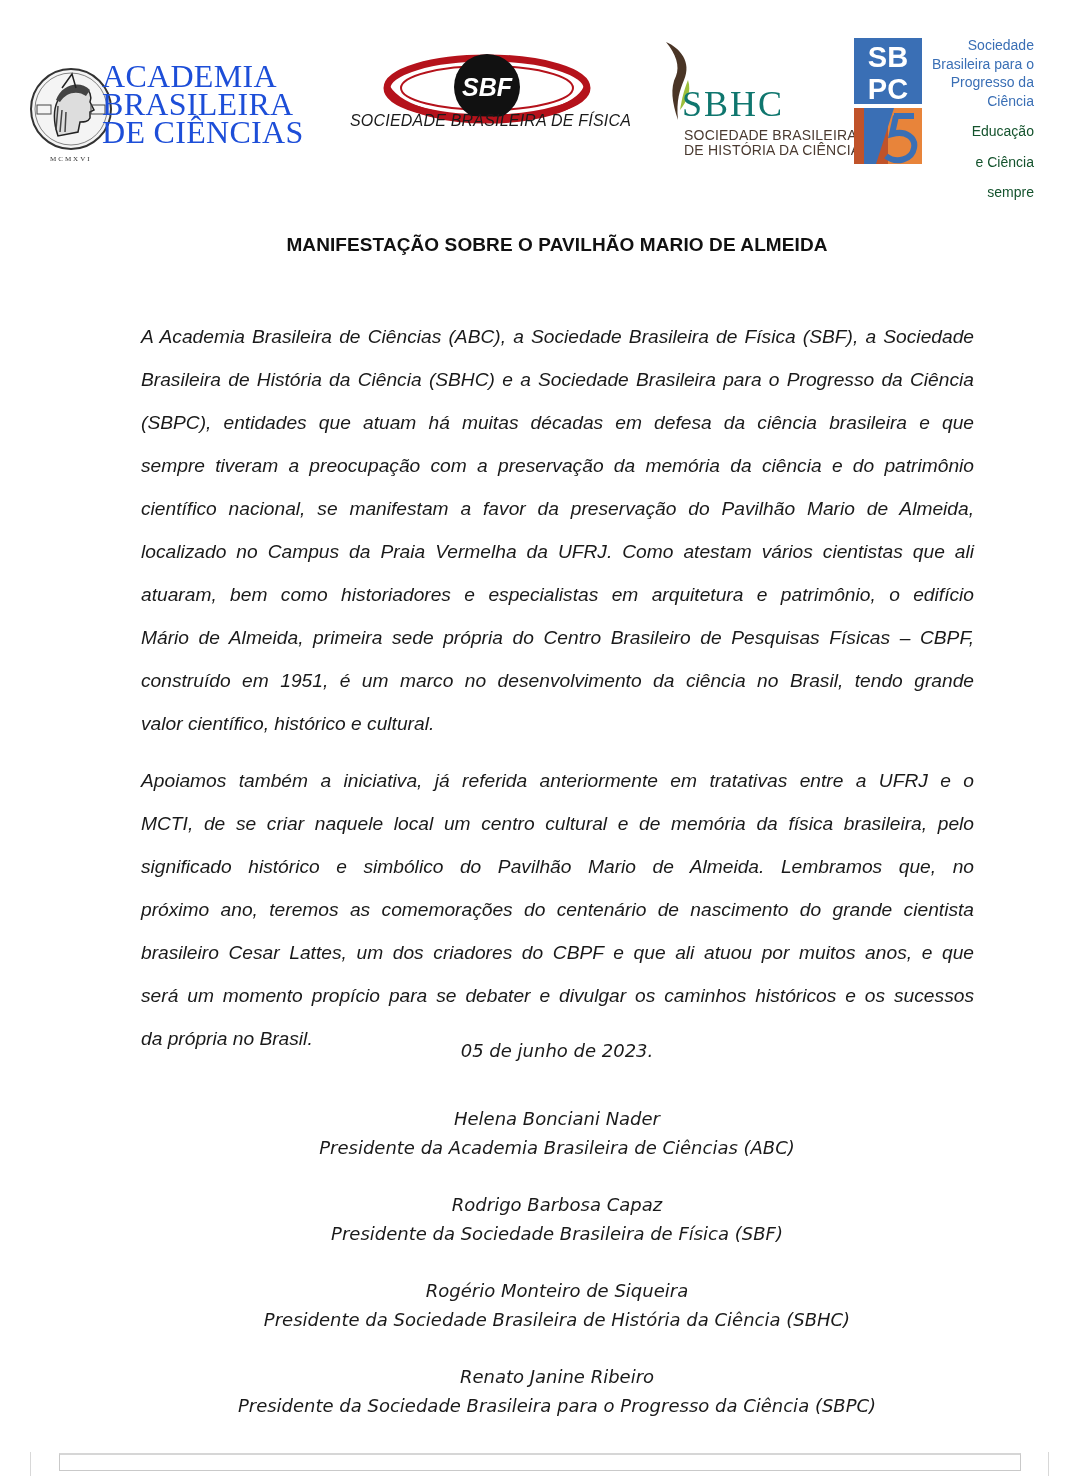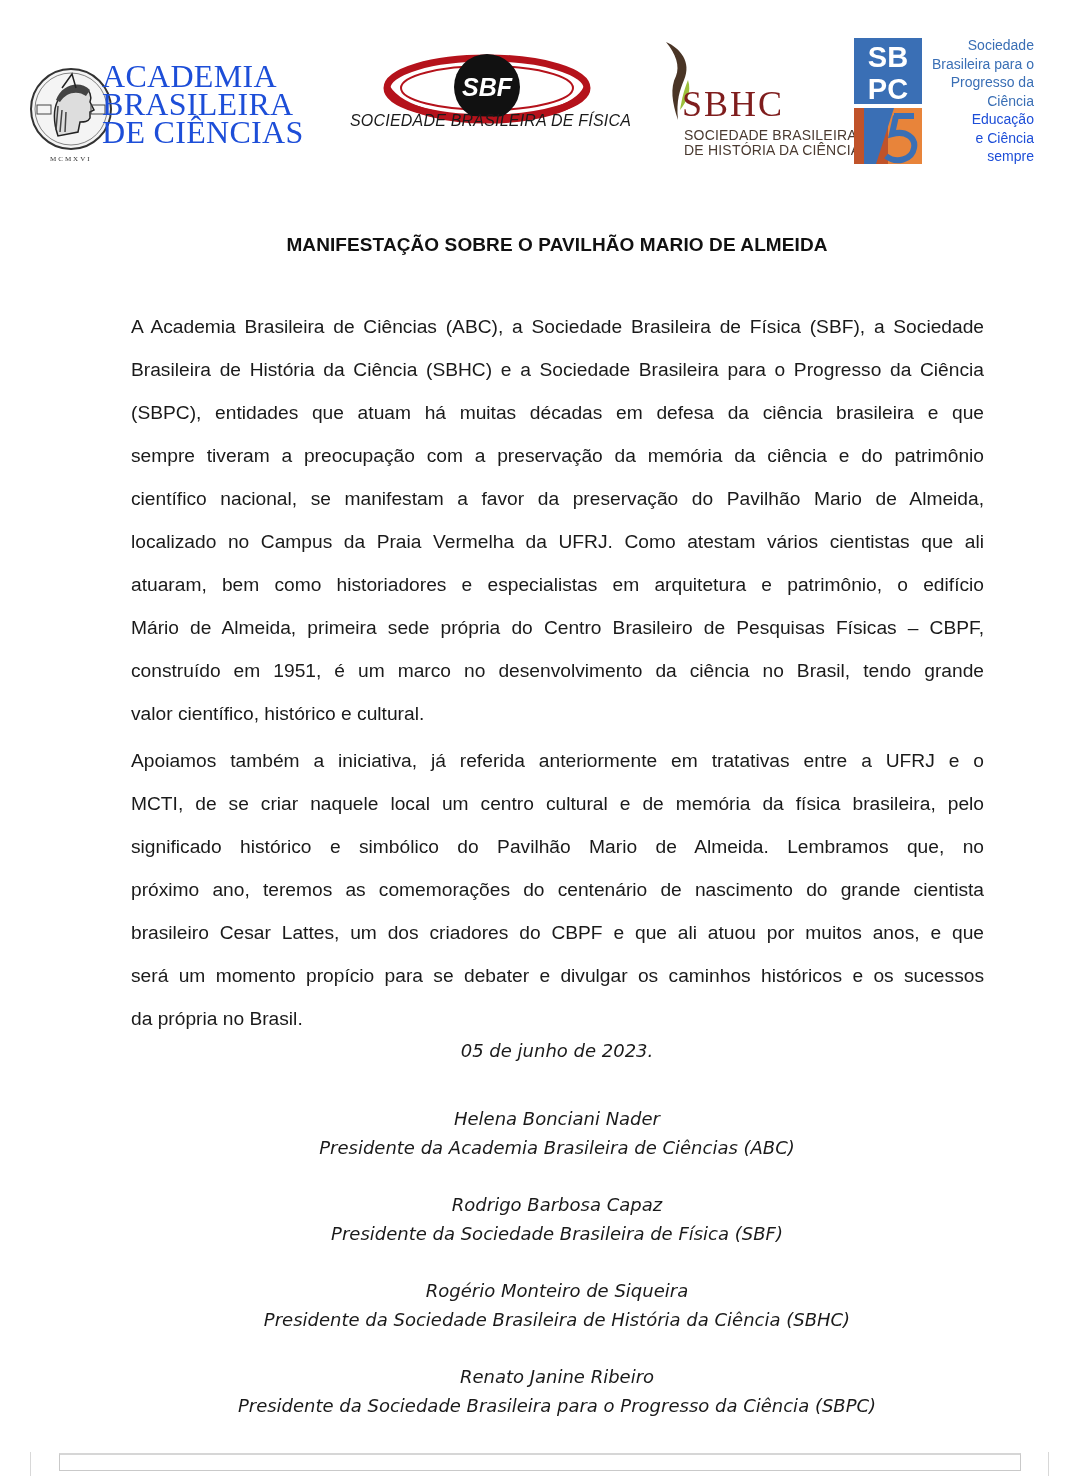--- a/index.html
+++ b/index.html
@@ -12,35 +12,35 @@
   .abc-roman { position: absolute; left: 22px; top: 93px; font-family: "Liberation Serif", serif; font-size: 7px; letter-spacing: 2px; color: #333; }
   .abc-text { position: absolute; left: 74px; top: 0; font-family: "Liberation Serif", serif; font-size: 32px; line-height: 28px; color: #1d4ed8; letter-spacing: 0.3px; }
   .abc-text div { white-space: nowrap; }
 
   #sbf { left: 350px; top: 48px; width: 275px; height: 105px; }
   .sbf-mark { position: absolute; left: 32px; top: 0; width: 210px; height: 78px; }
   .sbf-caption { position: absolute; left: 0; top: 64px; width: 275px; text-align: right; font-family: "Liberation Sans", sans-serif; font-style: italic; font-size: 16px; color: #1a1a1a; letter-spacing: 0.2px; white-space: nowrap; }
 
   #sbhc { left: 660px; top: 40px; width: 150px; height: 120px; }
   .sbhc-leaf { position: absolute; left: 2px; top: 0; width: 34px; height: 86px; }
-  .sbhc-name { position: absolute; left: 22px; top: 44px; font-family: "Liberation Serif", serif; font-size: 36px; letter-spacing: 2px; color: #7f1d1d; line-height: 40px; }
+  .sbhc-name { position: absolute; left: 22px; top: 44px; font-family: "Liberation Serif", serif; font-size: 36px; letter-spacing: 2px; color: #0f766e; line-height: 40px; }
   .sbhc-sub { position: absolute; left: 24px; top: 88px; font-family: "Liberation Sans", sans-serif; font-size: 14px; line-height: 15px; color: #4a3a30; letter-spacing: 0.2px; white-space: nowrap; }
 
   #sbpc { left: 854px; top: 38px; width: 210px; height: 132px; }
   .sbpc-mark { position: absolute; left: 0; top: 0; width: 68px; height: 126px; }
   .sbpc-text { position: absolute; left: 78px; top: -2px; font-family: "Liberation Sans", sans-serif; font-size: 14px; line-height: 18.5px; white-space: nowrap; text-align: right; }
   .sbpc-text .blue { color: #3a6fb5; }
-  .sbpc-text .orange { color: #1d4ed8; }
+  .sbpc-text .orange { color: #14532d; margin-top: 12px; }
 
   
   .doc-title { position: absolute; left: 0; width: 1114px; top: 234px; text-align: center; font-family: "Liberation Sans", sans-serif; font-weight: bold; font-size: 19px; color: #111; letter-spacing: 0.1px; }
 
   
   .body-text { position: absolute; left: 127px; width: 861px; top: 301px; font-family: "Liberation Sans", sans-serif; font-size: 19.2px; line-height: 43px; color: #1a1a1a; }
-  .body-text p { margin: 4px; text-align: justify; }
+  .body-text p { margin: 14px; text-align: justify; font-style: italic; }
   .body-text .line { display: block; text-align: justify; text-align-last: justify; white-space: nowrap; }
   .body-text .line.last { text-align-last: left; }
 
   
   .date { position: absolute; left: 0; width: 1114px; top: 1040px; text-align: center; font-family: "DejaVu Sans", sans-serif; font-style: italic; font-size: 18px; color: #1a1a1a; }
   .signatures { position: absolute; left: 0; width: 1114px; top: 1105px; text-align: center; font-family: "DejaVu Sans", sans-serif; font-style: italic; font-size: 18px; line-height: 28.5px; color: #1a1a1a; }
   .sig { margin-bottom: 29px; }
   .sig div { white-space: nowrap; }
 
   

